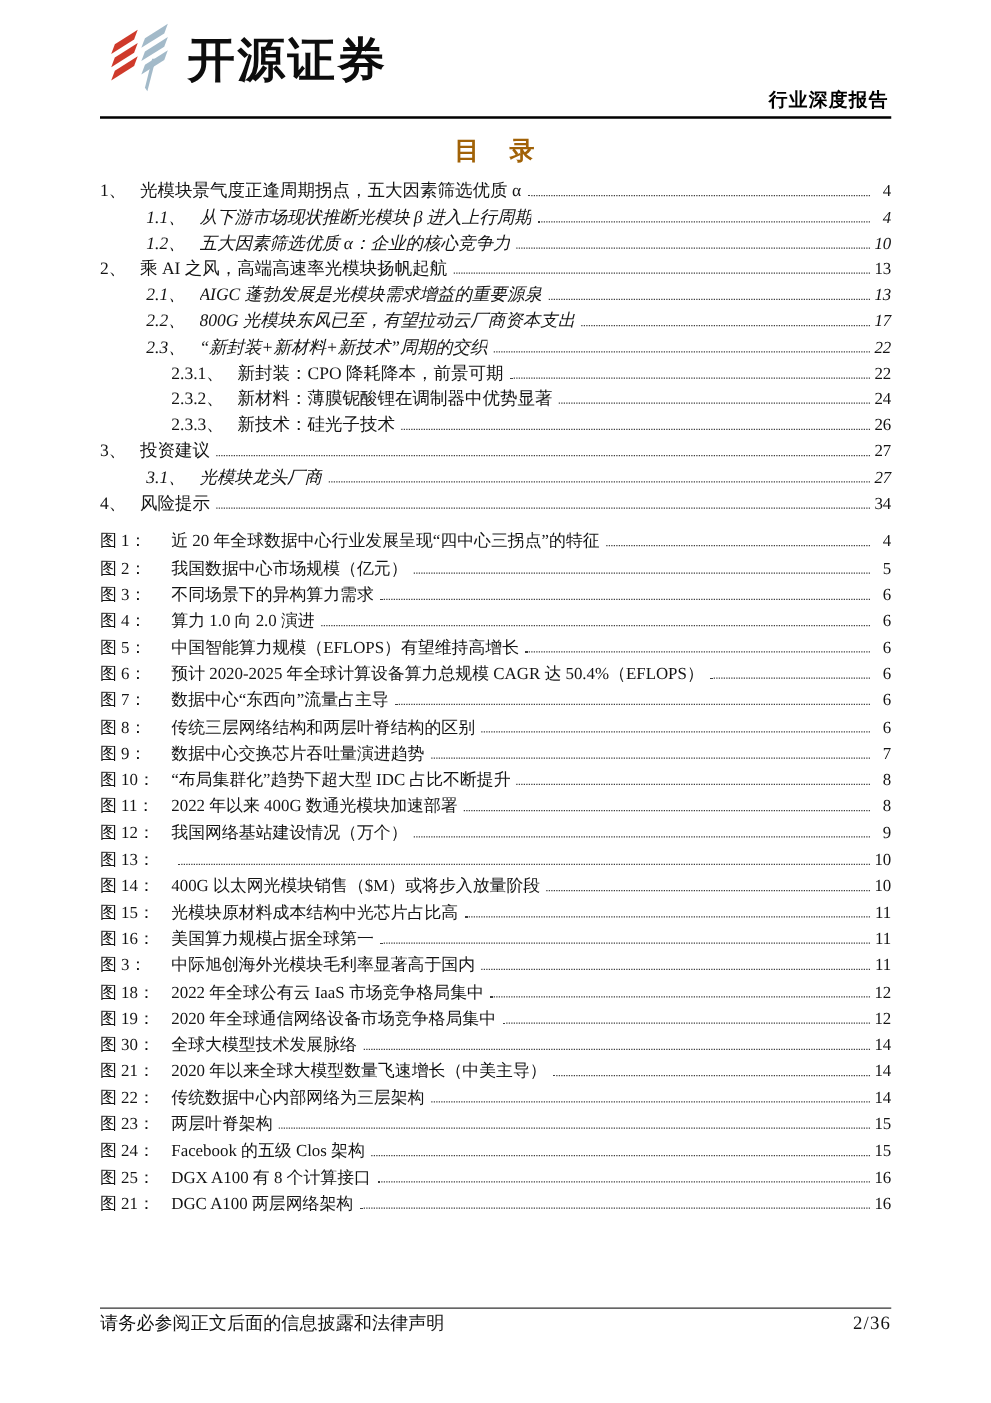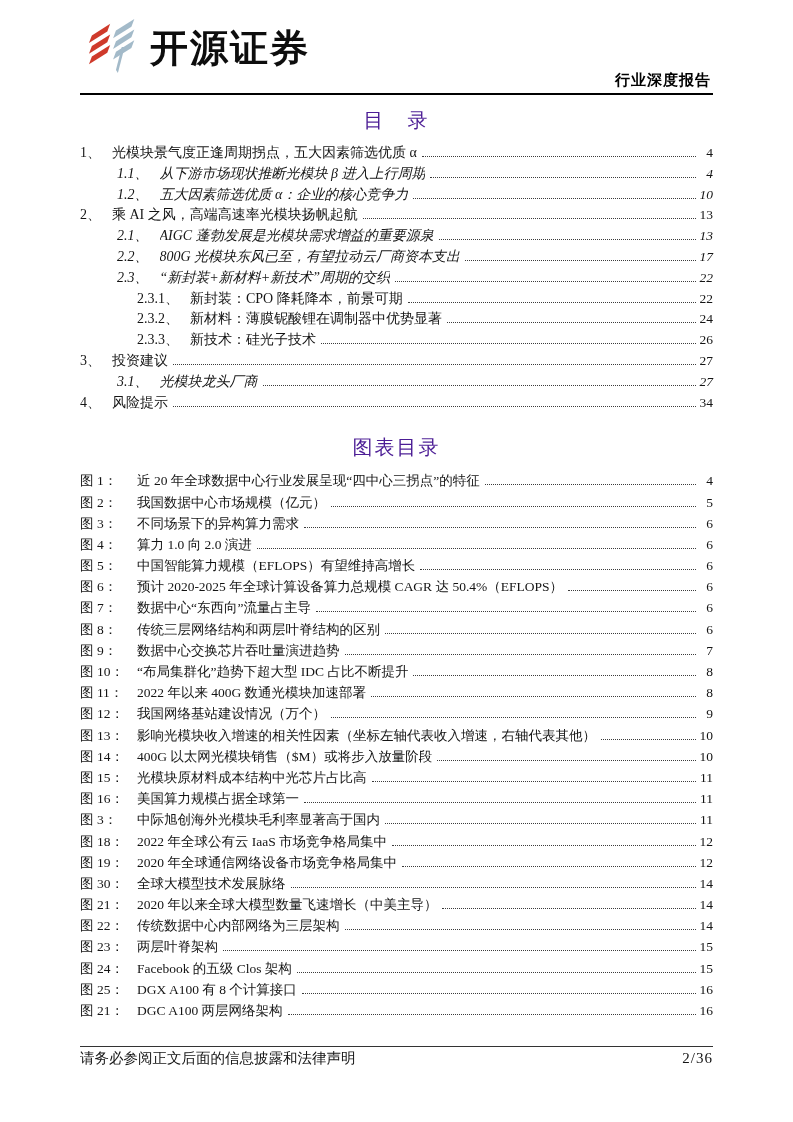--- a/index.html
+++ b/index.html
@@ -38,22 +38,22 @@
     font-weight:bold;
     font-size:15px;
     letter-spacing:1px;
     color:#000;
   }
   
   .sec-title {
     margin-top:12px;
     text-align:center;
     font-size:20px;
-    font-weight:normal;
-    color:#4c1d95;
+    font-weight:bold;
+    color:#a16207;
     letter-spacing:2px;
   }
   .sec-title.figs { margin-top:21px; }
   
   .list { margin-top:9px; }
   .row {
     display:flex;
     align-items:baseline;
     font-size:14px;
     line-height:20.8px;
@@ -203,21 +203,20 @@
 
 
       <div class="row level-1">
         <span class="num">4、</span>
         <span class="label">风险提示</span>
         <span class="leader"></span>
         <span class="pagenum">34</span>
       </div>
     </div>
 
-  <div class="sec-title figs">图表目录</div>
 
   <div class="list fig-list">
 
       <div class="row">
         <span class="num">图 1：</span>
         <span class="label">近 20 年全球数据中心行业发展呈现“四中心三拐点”的特征</span>
         <span class="leader"></span>
         <span class="pagenum">4</span>
       </div>
 
@@ -293,21 +292,20 @@
 
       <div class="row">
         <span class="num">图 12：</span>
         <span class="label">我国网络基站建设情况（万个）</span>
         <span class="leader"></span>
         <span class="pagenum">9</span>
       </div>
 
       <div class="row">
         <span class="num">图 13：</span>
-        <span class="label">影响光模块收入增速的相关性因素（坐标左轴代表收入增速，右轴代表其他）</span>
         <span class="leader"></span>
         <span class="pagenum">10</span>
       </div>
 
       <div class="row">
         <span class="num">图 14：</span>
         <span class="label">400G 以太网光模块销售（$M）或将步入放量阶段</span>
         <span class="leader"></span>
         <span class="pagenum">10</span>
       </div>

